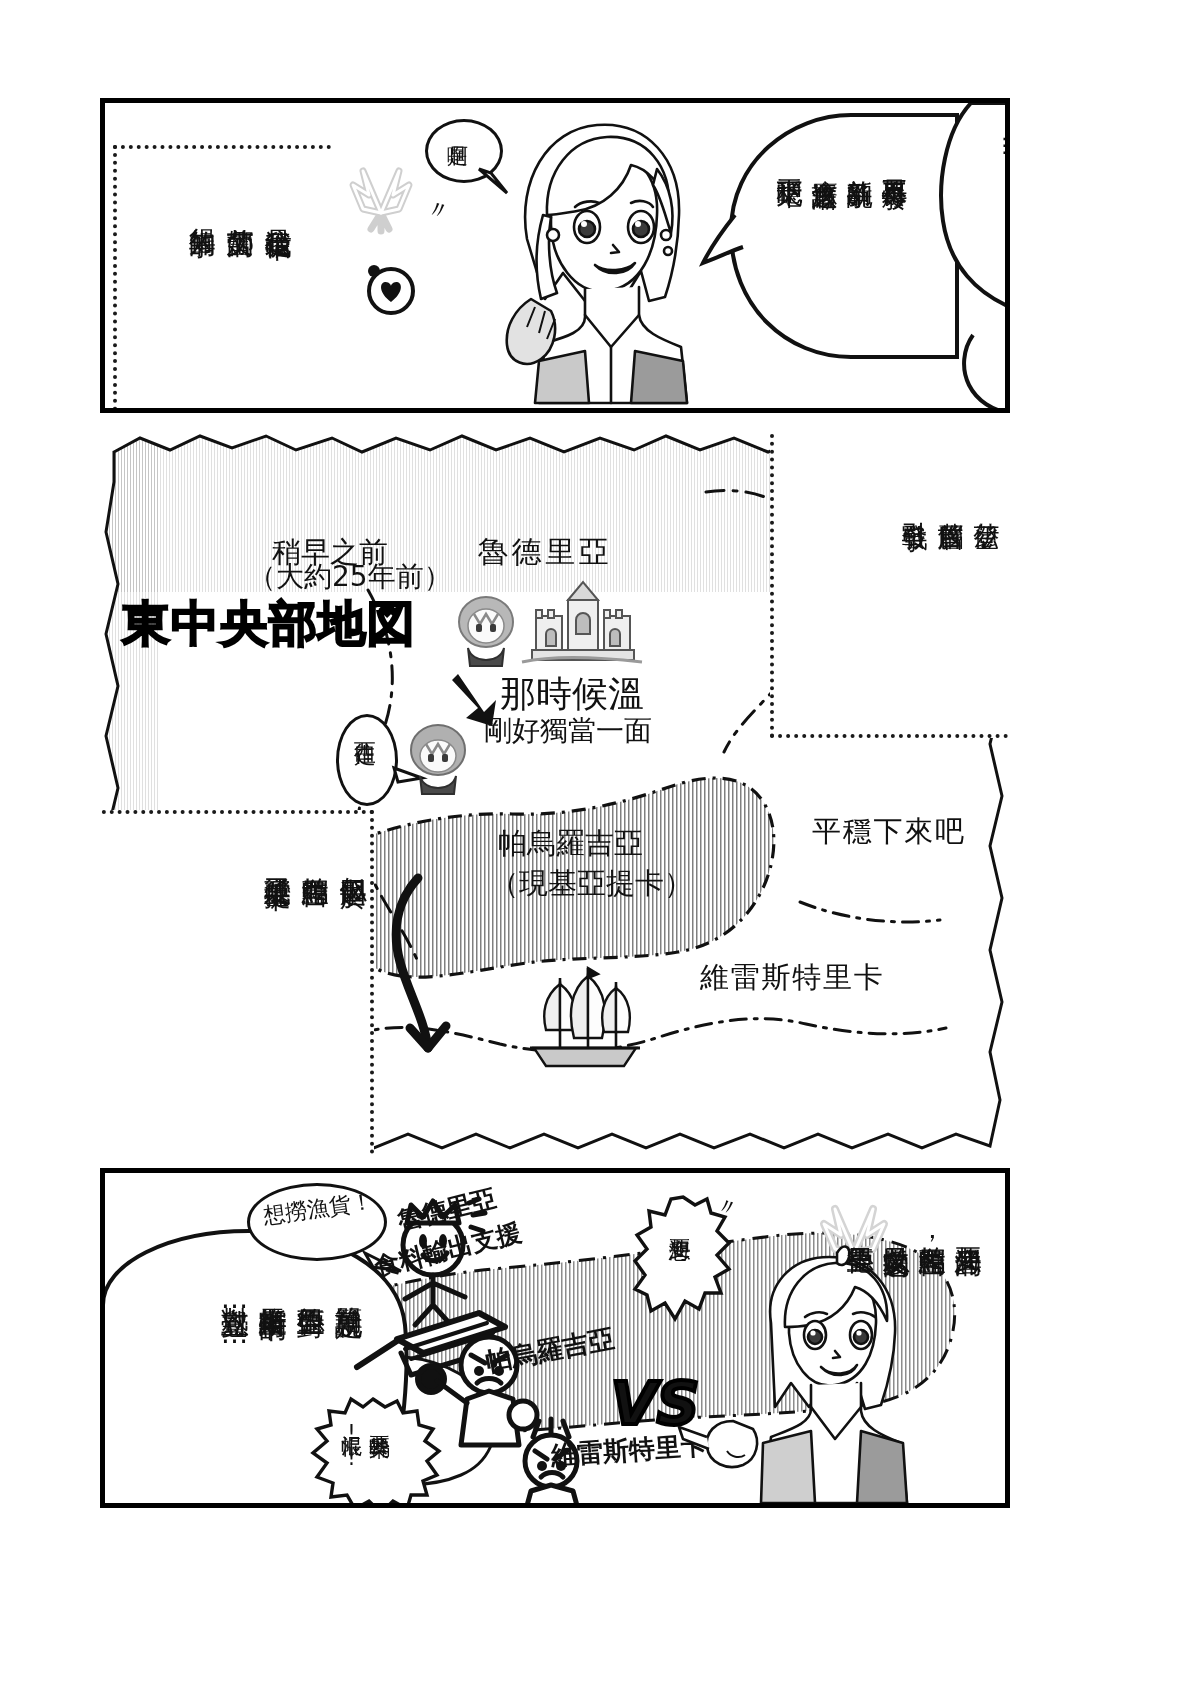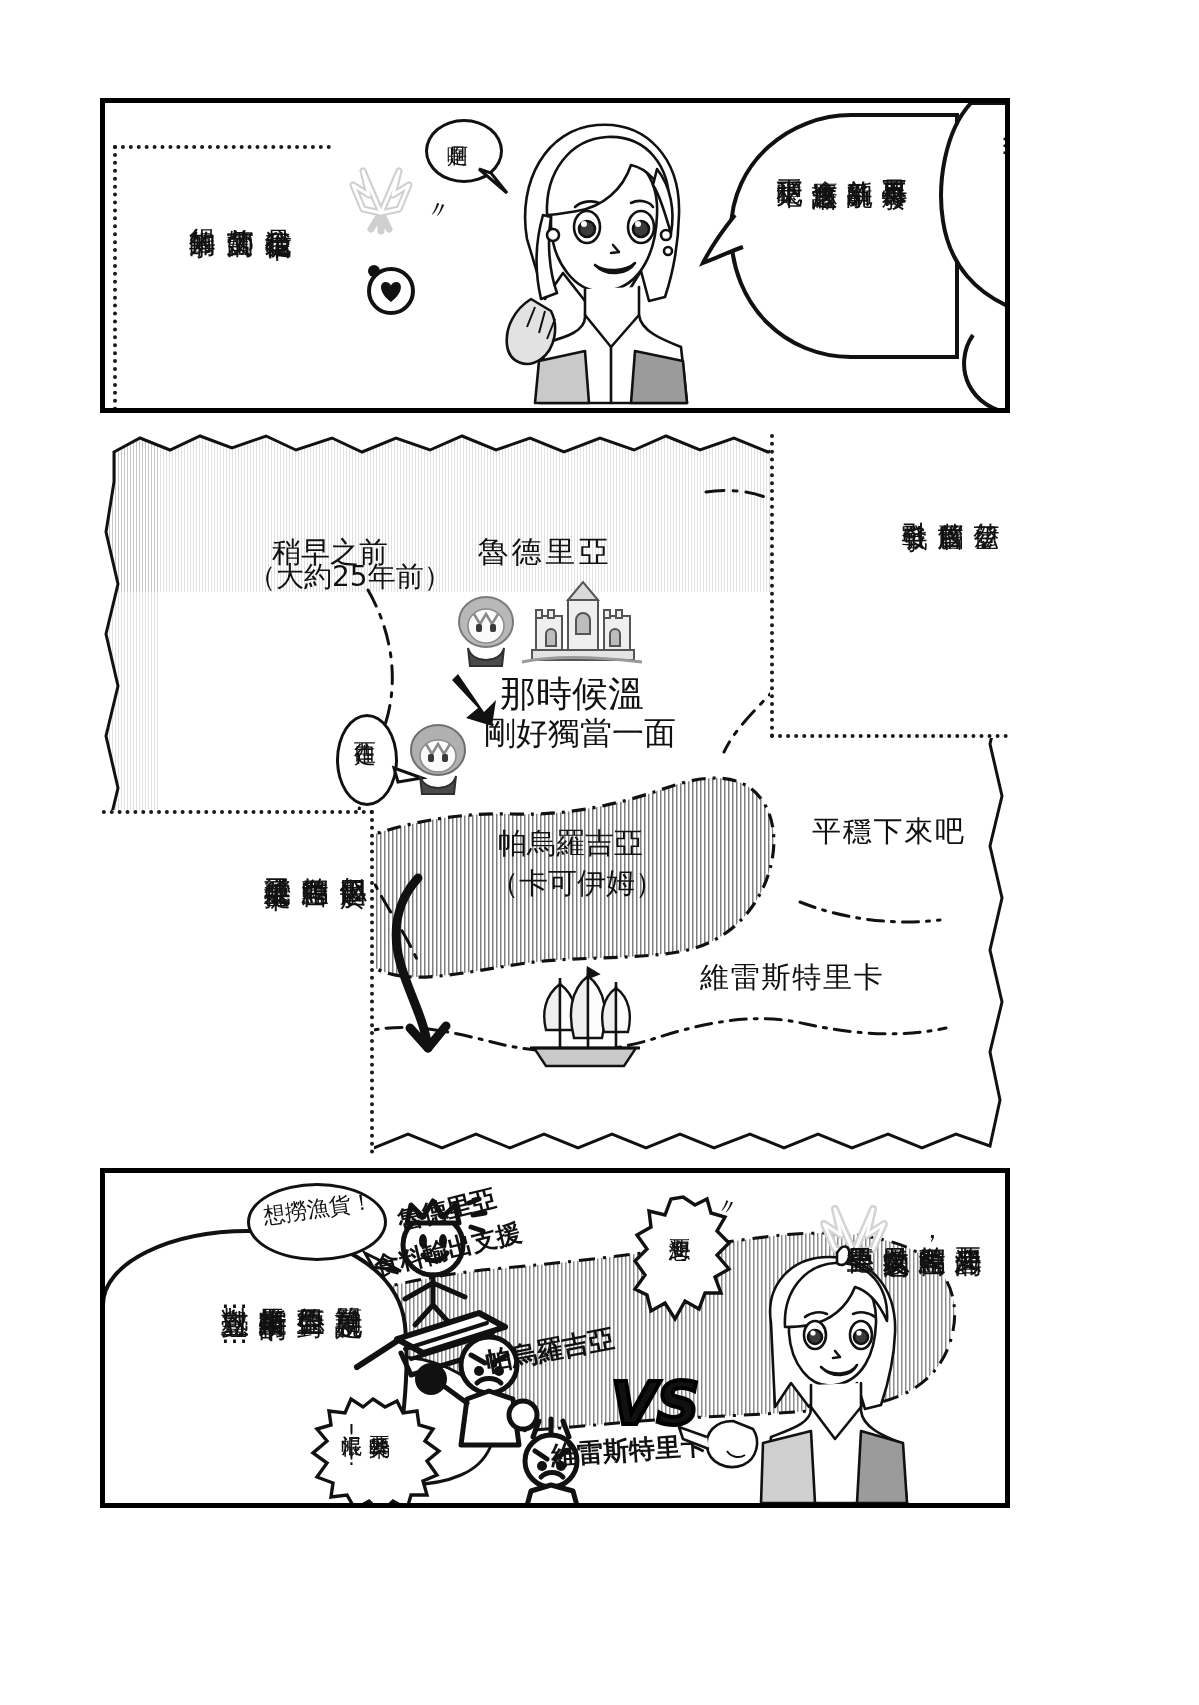--- a/index.html
+++ b/index.html
@@ -260,20 +260,21 @@
           <path d="M700 470 C740 486 790 494 840 488"></path>
         </g>
 
         <path d="M318 446 C296 470 292 500 300 530 C308 560 324 586 328 616" fill="none" stroke="#111" stroke-width="9" stroke-linecap="round"></path>
         <path d="M328 616 L310 596 M328 616 L346 594" fill="none" stroke="#111" stroke-width="9" stroke-linecap="round"></path>
       </svg>
     </div>
 
     <div class="htext" style="left:172px; top:90px; font-size:29px;margin-top:13px;">稍早之前</div>
     <div class="htext" style="left:148px; top:128px; font-size:28px;">（大約25年前）</div>
+    <div class="title-pixel" style="left:22px; top:160px; font-size:48px;">東中央部地図</div>
 
     <div class="htext" style="left:378px; top:102px; font-size:30px; letter-spacing:0.12em;">魯德里亞</div>
 
     <div class="nolabel" style="position:absolute; left:410px; top:148px; width:140px; height:90px;">
       <svg width="140" height="90" viewBox="0 0 140 90">
         <g stroke="#555" stroke-width="2" fill="#efefef">
           <rect x="26" y="36" width="26" height="42"></rect>
           <rect x="58" y="20" width="30" height="58"></rect>
           <rect x="94" y="36" width="26" height="42"></rect>
           <path d="M58 20 L73 2 L88 20 Z" fill="#d9d9d9"></path>
@@ -301,21 +302,21 @@
       </svg>
     </div>
 
     <div class="nolabel" style="position:absolute; left:350px; top:238px; width:60px; height:62px;">
       <svg width="60" height="62" viewBox="0 0 60 62">
         <path d="M8 4 L34 42 L46 30 L42 56 L16 48 L28 38 L2 10 Z" fill="#111"></path>
       </svg>
     </div>
 
     <div class="htext" style="left:400px; top:240px; font-size:36px;">那時候溫</div>
-    <div class="htext" style="left:384px; top:282px; font-size:32px;">剛好獨當一面</div>
+    <div class="htext" style="left:384px; top:282px; font-size:28px;">剛好獨當一面</div>
 
     <div class="bubble" style="left:236px; top:282px; width:62px; height:92px;"></div>
     <div class="nolabel" style="position:absolute; left:292px; top:330px; width:34px; height:24px;">
       <svg width="34" height="24" viewBox="0 0 34 24">
         <path d="M2 6 L30 16 L6 20 Z" fill="#fff" stroke="#111" stroke-width="3"></path>
       </svg>
     </div>
     <div class="vtext" style="left:252px; top:292px; font-size:22px;">往西走</div>
 
     <div class="nolabel" style="position:absolute; left:306px; top:288px; width:64px; height:82px;">
@@ -323,21 +324,21 @@
         <ellipse cx="32" cy="30" rx="27" ry="25" fill="#b0b0b0" stroke="#6f6f6f" stroke-width="2"></ellipse>
         <ellipse cx="32" cy="36" rx="18" ry="16" fill="#fafafa" stroke="#8a8a8a" stroke-width="1.5"></ellipse>
         <path d="M20 24 l6 10 l6 -10 l6 10 l6 -10" fill="none" stroke="#8a8a8a" stroke-width="2.5"></path>
         <rect x="22" y="34" width="6" height="8" rx="2" fill="#3a3a3a"></rect>
         <rect x="36" y="34" width="6" height="8" rx="2" fill="#3a3a3a"></rect>
         <path d="M14 56 C18 72 46 72 50 56 L48 74 L16 74 Z" fill="#4a4a4a" stroke="#2f2f2f" stroke-width="2"></path>
       </svg>
     </div>
 
     <div class="htext" style="left:398px; top:394px; font-size:29px;">帕烏羅吉亞</div>
-    <div class="htext" style="left:390px; top:434px; font-size:29px;">（卡可伊姆）</div>
+    <div class="htext" style="left:390px; top:434px; font-size:29px;">（現基亞提卡）</div>
 
     <div class="htext" style="left:712px; top:382px; font-size:29px; letter-spacing:0.06em;">平穩下來吧</div>
 
     <div class="htext" style="left:600px; top:528px; font-size:29px; letter-spacing:0.06em;">維雷斯特里卡</div>
 
     <div class="nolabel" style="position:absolute; left:420px; top:532px; width:130px; height:110px;">
       <svg width="130" height="110" viewBox="0 0 130 110">
         <g stroke="#111" stroke-width="2.4" fill="#fff">
           <path d="M14 84 L116 84 L104 102 L26 102 Z" fill="#c9c9c9"></path>
           <path d="M10 84 L120 84" stroke-width="3"></path>

